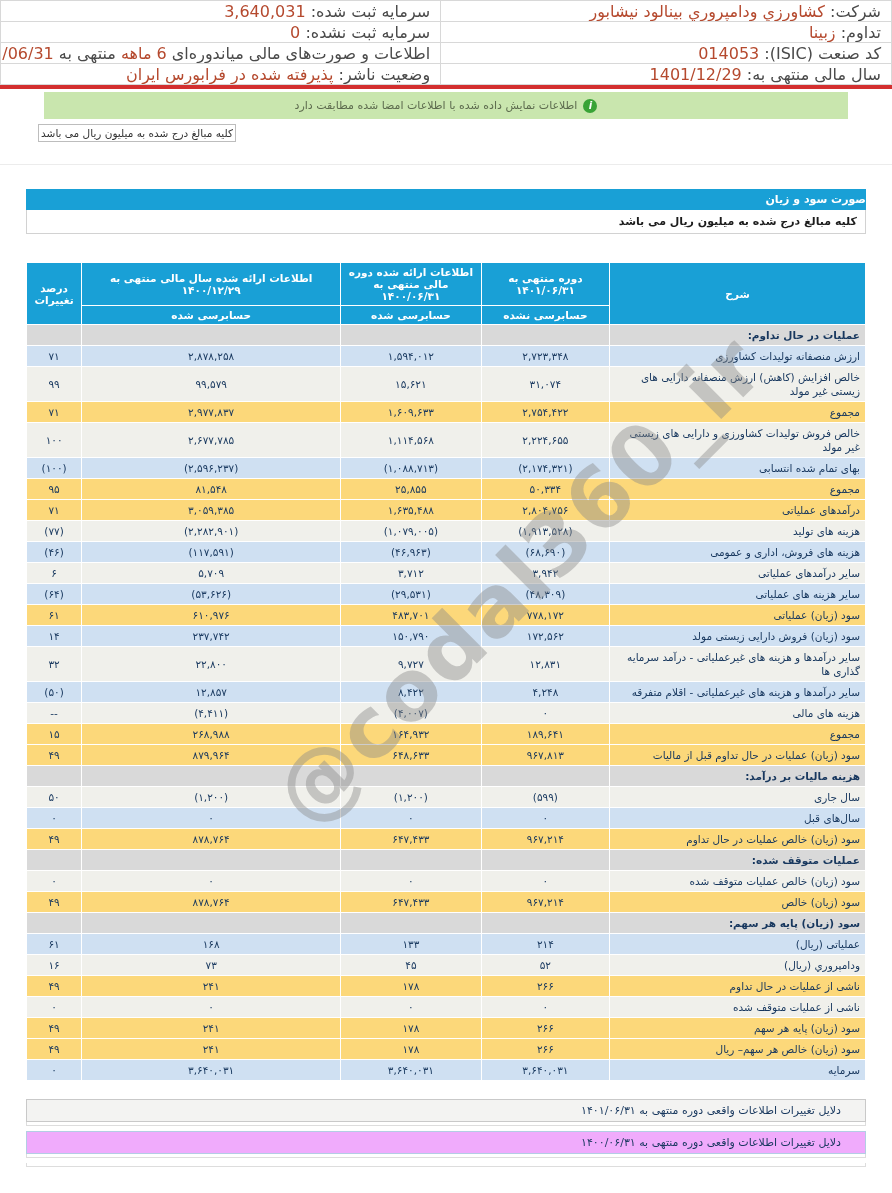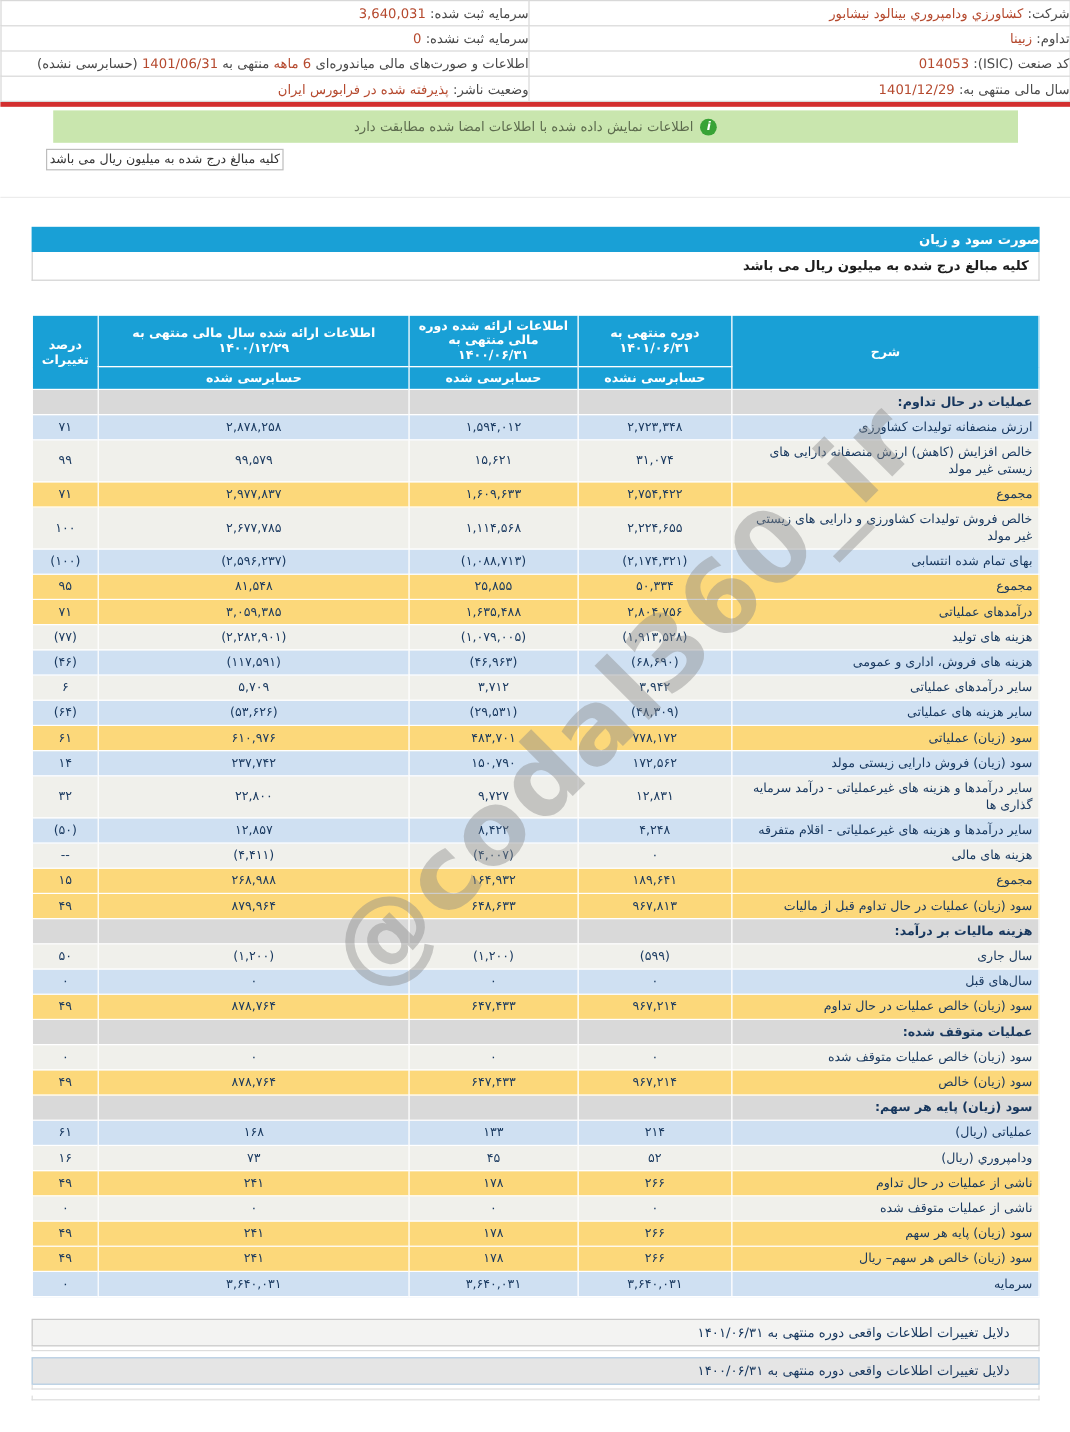--- a/index.html
+++ b/index.html
@@ -1,21 +1,21 @@
 <!DOCTYPE html>
 <html dir="rtl" lang="fa"><head>
 <meta charset="utf-8">
 <style>
   html,body { margin:0; padding:0; background:#fff; }
   body { width:892px; font-family:"DejaVu Sans","Liberation Sans",sans-serif; direction:rtl; }
   .page { position:relative; width:892px; min-height:1193px; overflow:hidden; }
 
   
   .meta-table { width:100%; border-collapse:collapse; table-layout:fixed; }
-  .meta-table td { border:1px solid #d8d8d8; height:20px; padding:0 0; font-size:11px;
+  .meta-table td { border:1px solid #d8d8d8; height:20px; padding:0 10px; font-size:16px;
                    color:#4a4a4a; vertical-align:middle; white-space:nowrap; overflow:hidden; }
   .meta-table .val { color:#b5492e; }
   .red-line { height:4px; background:#d32f2f; }
 
   
   .notice { margin:3px 44px 0 44px; background:#c9e6ae; height:27px; display:flex;
             align-items:center; justify-content:center; gap:6px; font-size:11px; color:#5d6b4e; }
   .info-icon { width:14px; height:14px; border-radius:50%; background:#38a336; color:#fff;
                font-size:10px; font-weight:bold; font-style:italic; display:inline-flex;
                align-items:center; justify-content:center; flex:0 0 auto; }
@@ -43,21 +43,21 @@
   .neg { color:#e01b0c; }
   .row-white td { background:#f0f0eb; }
   .row-blue  td { background:#cfe0f2; }
   .row-yellow td { background:#fcd87a; }
   .row-section td { background:#d9d9d9; font-weight:bold; }
 
   
   .footer { margin:18px 26px 0 26px; }
   .acc-bar { border:1px solid #c9c9c9; background:#f3f3f2; color:#17375e; font-size:11px;
              padding:4px 24px; cursor:pointer; }
-  .acc-bar.blue { background:#e5e5e5; border-color:#b3cde4; }
+  .acc-bar.blue { background:#f0abfc; border-color:#b3cde4; }
   .acc-strip { height:3px; border:1px solid #ddd; border-top:none; margin-bottom:5px; }
 
   .watermark { position:absolute; left:255px; top:775px; transform:rotate(-45deg);
                transform-origin:0 0; font-size:84px; font-weight:bold; letter-spacing:2px;
                color:rgba(135,135,135,0.42); pointer-events:none; z-index:5; direction:ltr;
                white-space:nowrap; }
 </style>
 </head>
 <body>
 

